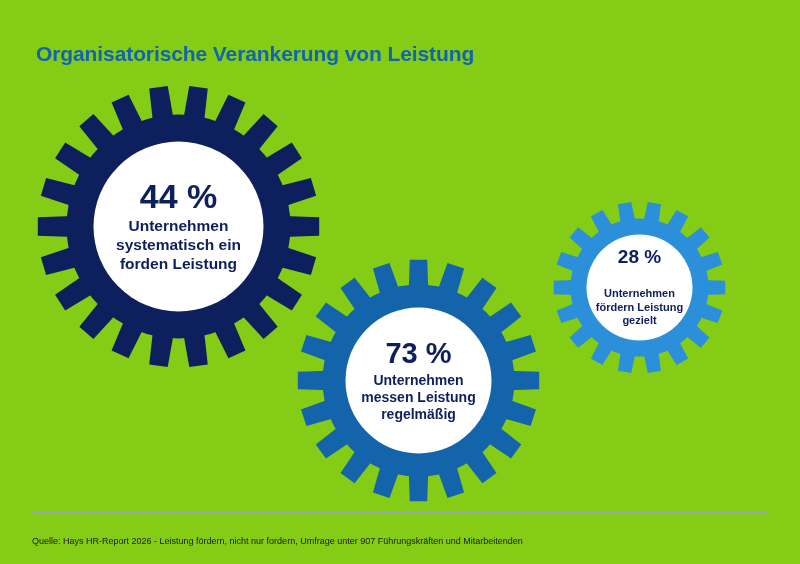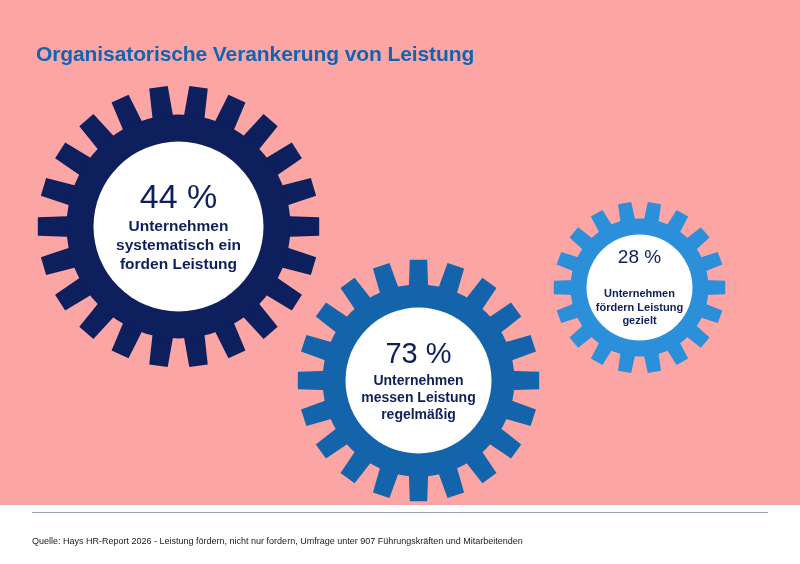--- a/index.html
+++ b/index.html
@@ -9,22 +9,22 @@
   body {
     width: 800px;
     height: 564px;
     background: #ffffff;
     font-family: "Liberation Sans", sans-serif;
     overflow: hidden;
   }
   .page {
     position: relative;
     width: 800px;
-    height: 505px;
-    background: #fca5a5;
+    height: 564px;
+    background: #84cc16;
   }
   .title {
     position: absolute;
     left: 36px;
     top: 42px;
     font-size: 21px;
     font-weight: bold;
     color: #1264b0;
     letter-spacing: -0.1px;
     white-space: nowrap;
@@ -42,21 +42,21 @@
     width: 100%;
     height: 100%;
     display: flex;
     flex-direction: column;
     align-items: center;
     justify-content: center;
     text-align: center;
     pointer-events: none;
   }
   .pct {
-    font-weight: normal;
+    font-weight: bold;
     line-height: 1.05;
   }
   .desc {
     font-weight: bold;
     line-height: 1.22;
   }
 
   
   #gear1 { left: 36px; top: 84px; }
   #gear1 .pct { font-size: 34px; color: #0d1f5c; margin-bottom: 3px; }

